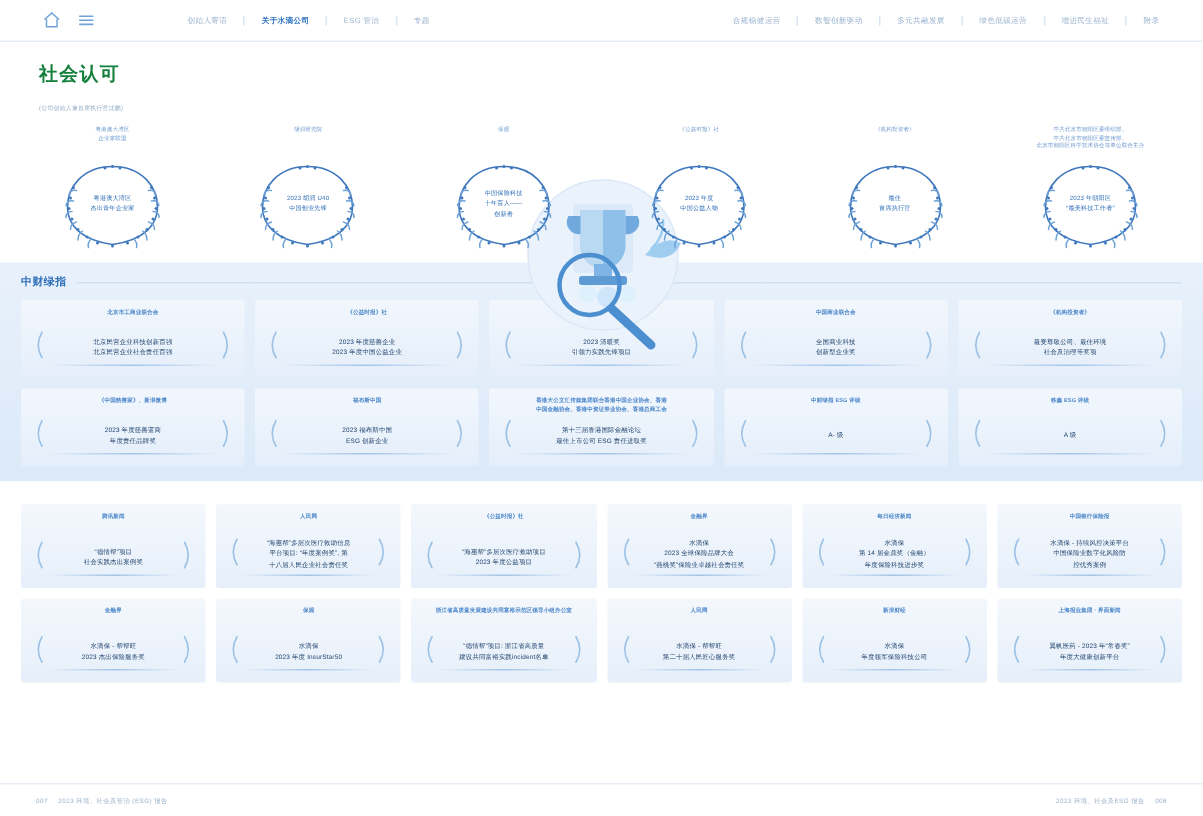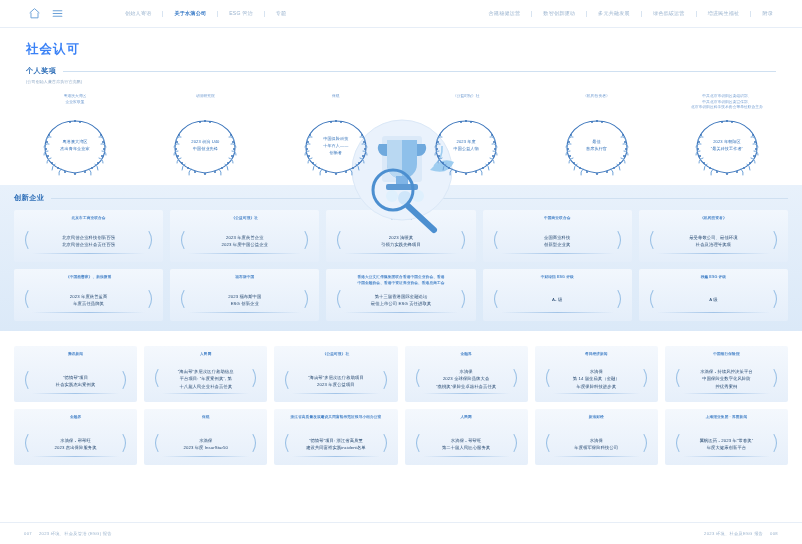--- a/index.html
+++ b/index.html
@@ -27,21 +27,21 @@
   .nav-item {
     font-size: 5.1px; color: #9bb4cf; letter-spacing: .2px;
     padding: 0 11px; white-space: nowrap; cursor: pointer;
   }
   .nav-item.active { color: #2f74c4; font-weight: bold; }
   .nav-sep { width: 1px; height: 6px; background: #d8e4f1; }
 
   
   .title-wrap { padding: 13px 0 0 26px; }
   .page-title {
-    font-size: 12.5px; color: #3b82f6; font-weight: bold; letter-spacing: 1px;
+    font-size: 12.5px; color: #15803d; font-weight: bold; letter-spacing: 1px;
   }
 
   
   .sec-head { display: flex; align-items: center; gap: 7px; }
   .sec-title { font-size: 7.2px; color: #2f6fb8; font-weight: bold; white-space: nowrap; letter-spacing:.4px;}
   .sec-rule { flex: 1; height: 1px; background: #cfe0f1; }
   .sec-sub { font-size: 3.9px; color: #8fa9c6; margin-top: 3px; letter-spacing: .2px; }
 
   
   .individual {
@@ -166,24 +166,20 @@
       <span class="nav-sep"></span>
       <span class="nav-item">附录</span>
     </div>
   </div>
 
   <div class="title-wrap">
     <div class="page-title">社会认可</div>
   </div>
 
   <div class="individual">
-    <div class="sec-head">
-      <span class="sec-title">个人奖项</span>
-      <span class="sec-rule"></span>
-    </div>
     <div class="sec-sub">(公司创始人兼首席执行官沈鹏)</div>
 
     <div class="trophy-art">
       <svg viewBox="0 0 150 120" width="150" height="120">
         <circle cx="72" cy="52" r="50" fill="#eaf2fc"></circle>
         <circle cx="72" cy="52" r="50" fill="none" stroke="#dbe8f7" stroke-width="1"></circle>
         <rect x="52" y="18" width="40" height="46" rx="3" fill="#dbe9f8"></rect>
         <path d="M57 22 h30 v24 a15 15 0 0 1 -30 0 z" fill="#8ec0ea"></path>
         <path d="M57 22 h15 v39 a15 15 0 0 1 -15 -15 z" fill="#b9d8f2"></path>
         <path d="M57 26 h-8 a8 8 0 0 0 8 12 z" fill="#6fa9dd"></path>
@@ -492,21 +488,21 @@
           <div class="medal-text">2023 年朝阳区
 “最美科技工作者”</div>
         </div>
       </div>
 
     </div>
   </div>
 
   <div class="band">
     <div class="sec-head">
-      <span class="sec-title">创新企业</span>
+      <span class="sec-title">中财绿指</span>
       <span class="sec-rule"></span>
     </div>
 
     <div class="card-grid">
       <div class="card">
         <div class="card-org">北京市工商业联合会</div>
         <div class="card-body">
           <span class="brk l">
               <svg viewBox="0 0 9 19" width="9" height="19">
                 <path d="M7 1 Q2 9.5 7 18" fill="none" stroke="#9cc2e6" stroke-width="1.1" stroke-linecap="round"></path>

